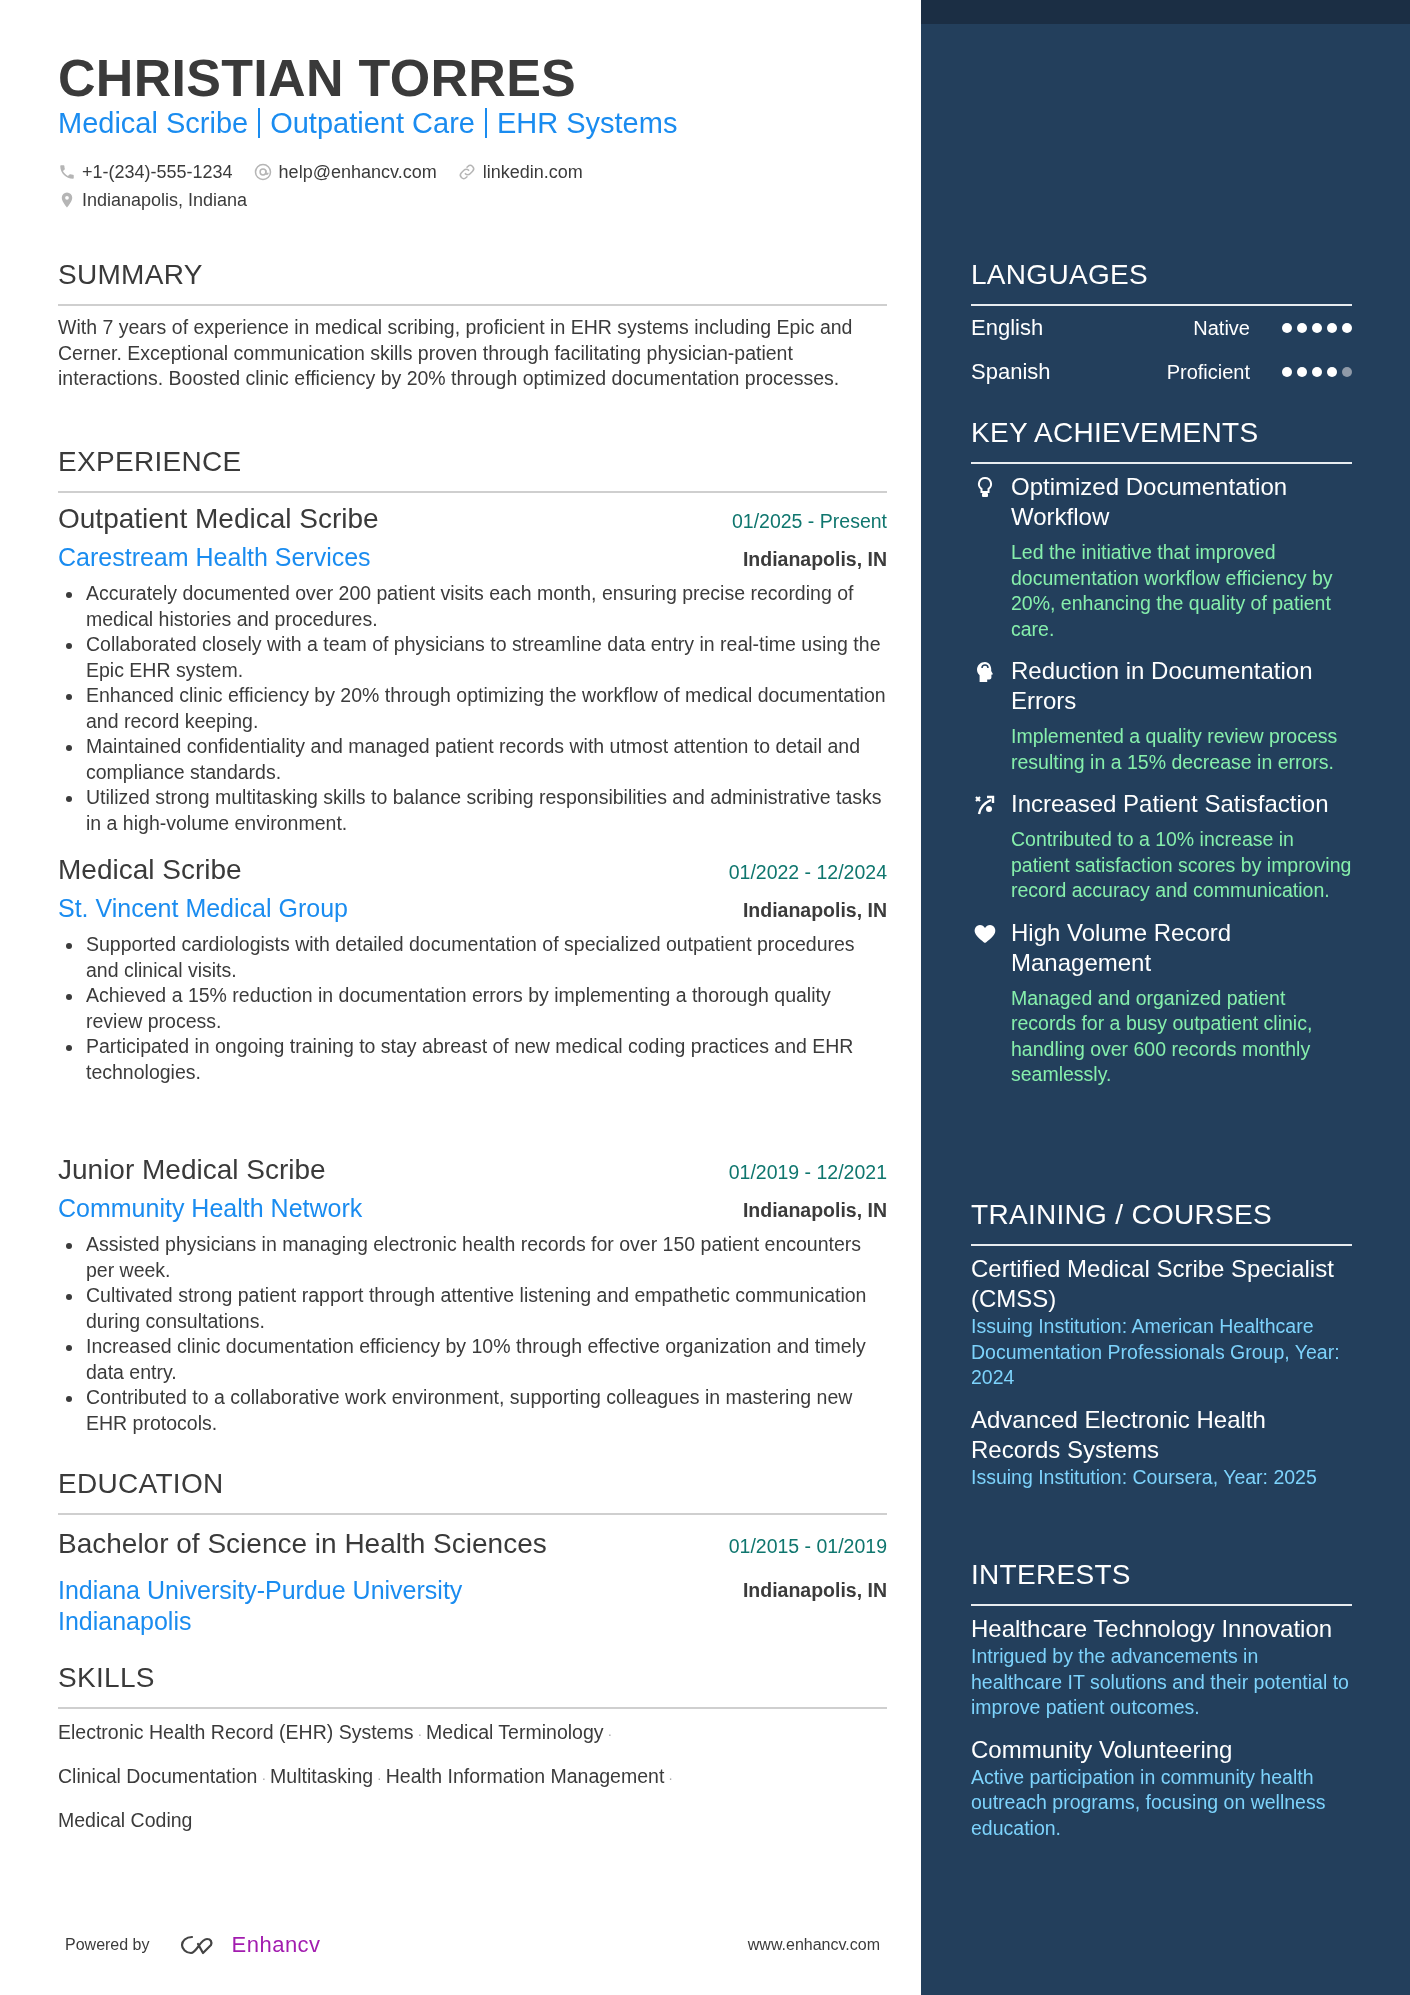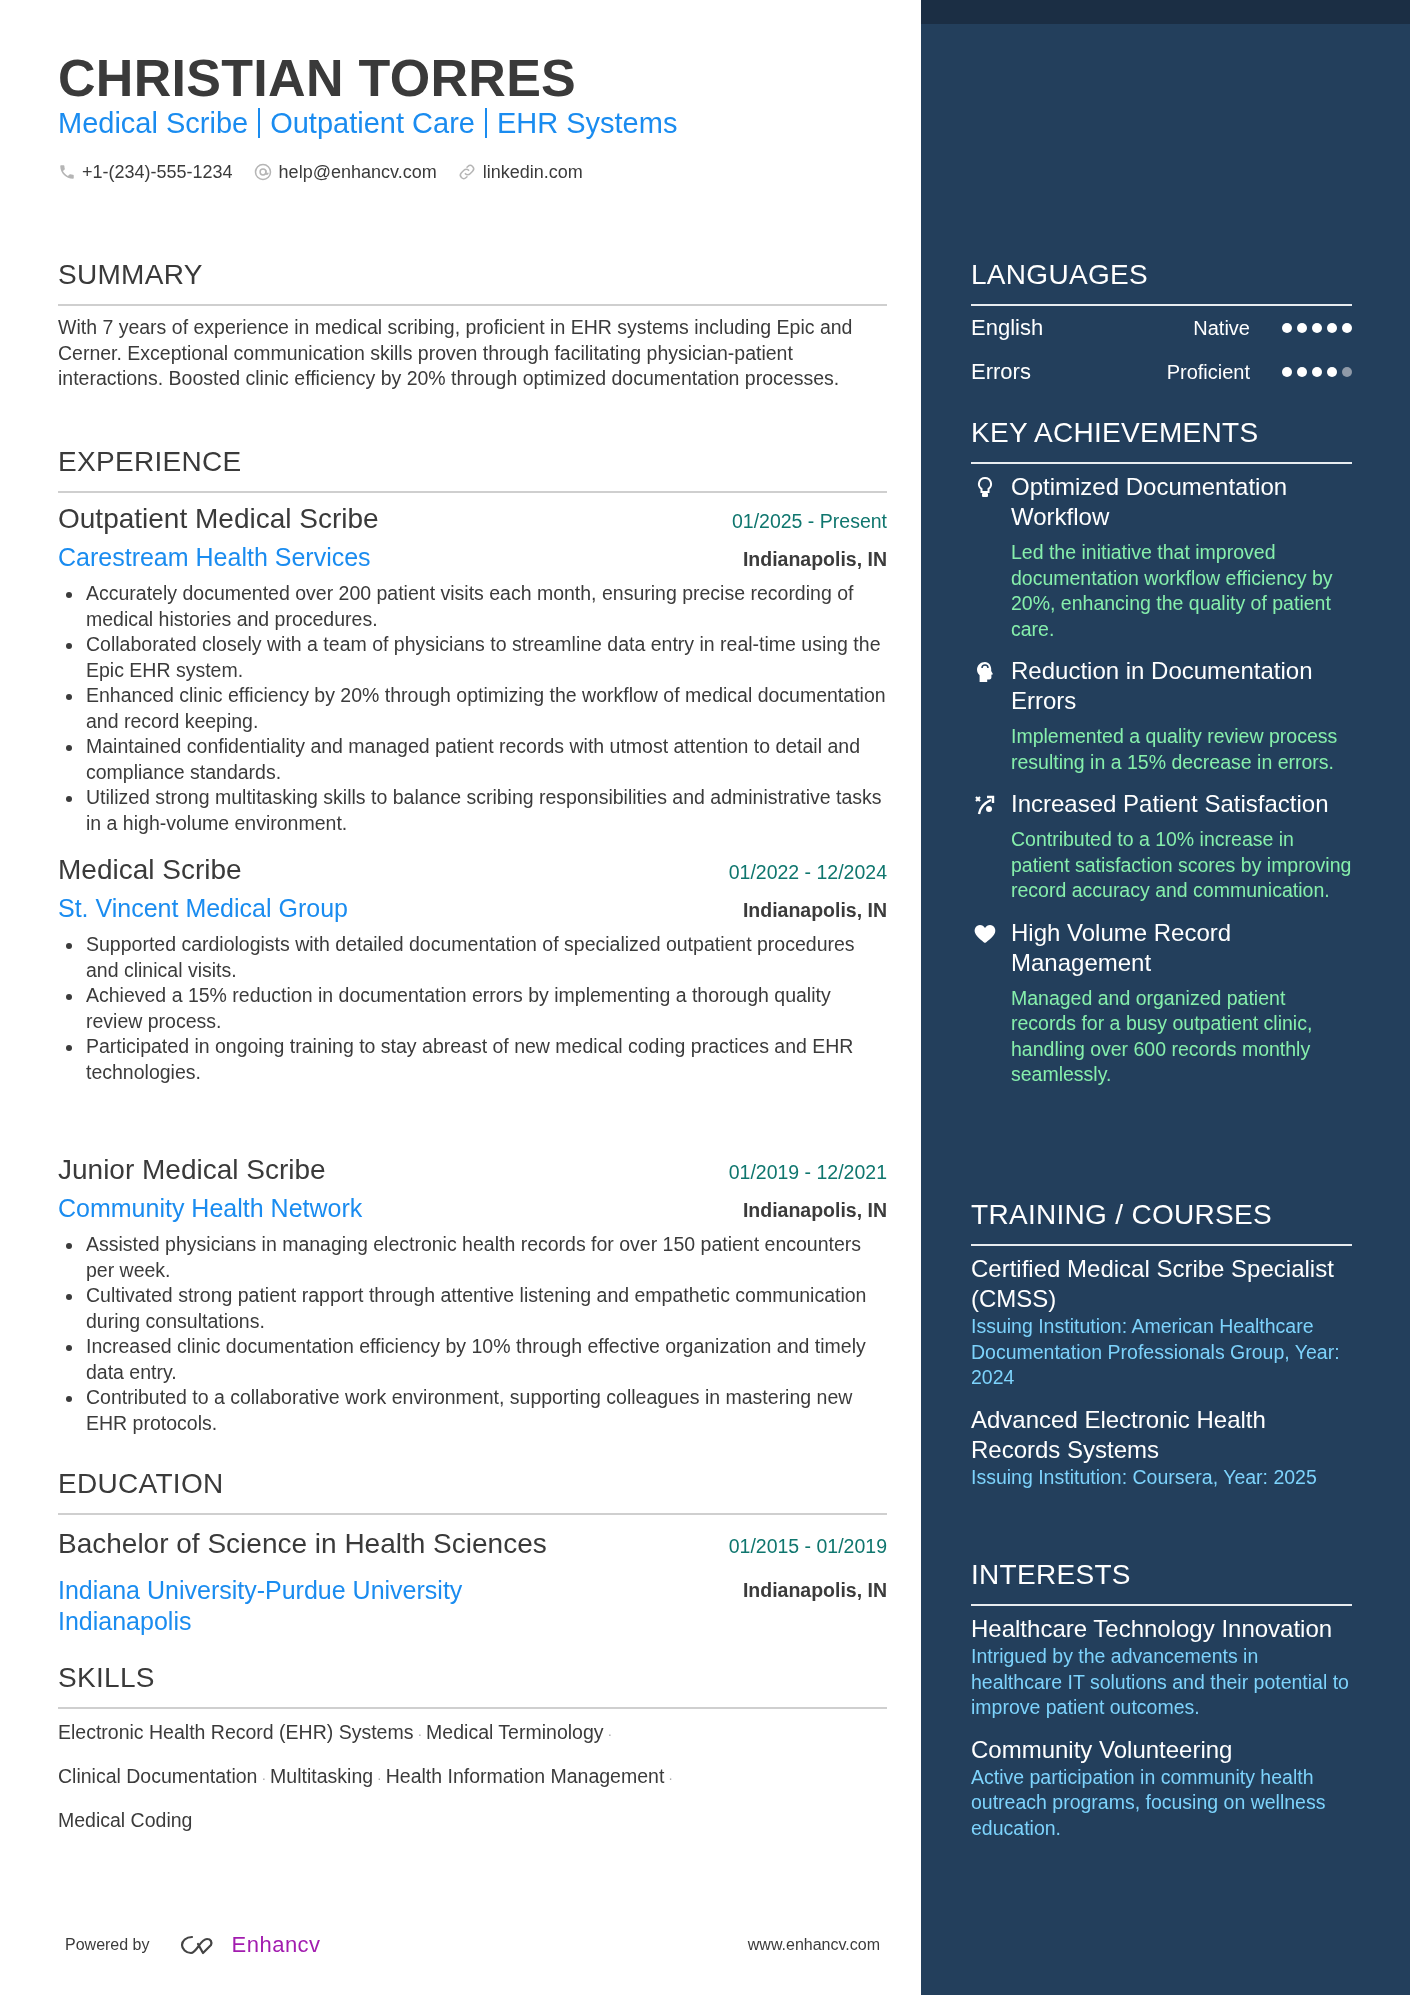--- a/index.html
+++ b/index.html
@@ -92,20 +92,28 @@
               <path d="M15.5 10v3.5c0 1.5 2.5 1.5 2.5-.5" fill="none" stroke="#b5b5b5" stroke-width="1.8"></path>
             </svg>
           <span>help@enhancv.com</span>
         </span>
         <span class="contact-item">
           <svg width="20" height="20" viewBox="0 0 24 24">
               <path d="M10 14a4 4 0 0 0 5.7 0l3-3a4 4 0 0 0-5.7-5.7l-1 1" fill="none" stroke="#b5b5b5" stroke-width="1.8" stroke-linecap="round"></path>
               <path d="M14 10a4 4 0 0 0-5.7 0l-3 3a4 4 0 0 0 5.7 5.7l1-1" fill="none" stroke="#b5b5b5" stroke-width="1.8" stroke-linecap="round"></path>
             </svg>
           <span>linkedin.com</span>
+        </span>
+      </div>
+      <div class="contact-row">
+        <span class="contact-item">
+          <svg width="18" height="20" viewBox="0 0 24 24">
+              <path fill="#b5b5b5" d="M12 2a7 7 0 0 0-7 7c0 5.2 7 13 7 13s7-7.8 7-13a7 7 0 0 0-7-7zm0 9.5A2.5 2.5 0 1 1 12 6.5a2.5 2.5 0 0 1 0 5z"></path>
+            </svg>
+          <span>Indianapolis, Indiana</span>
         </span>
       </div>
     </div>
 
     <div class="section" style="top: 258px;">
       <div class="section-title">SUMMARY</div>
       <div class="section-rule"></div>
       <div class="summary-text">With 7 years of experience in medical scribing, proficient in EHR systems including Epic and Cerner. Exceptional communication skills proven through facilitating physician-patient interactions. Boosted clinic efficiency by 20% through optimized documentation processes.</div>
     </div>
 
@@ -219,21 +227,21 @@
         <span class="lang-level">Native</span>
         <span class="dots">
           <span class="dot"></span>
             <span class="dot"></span>
             <span class="dot"></span>
             <span class="dot"></span>
             <span class="dot"></span>
         </span>
       </div>
       <div class="lang-row">
-        <span class="lang-name">Errors</span>
+        <span class="lang-name">Spanish</span>
         <span class="lang-level">Proficient</span>
         <span class="dots">
           <span class="dot"></span>
             <span class="dot"></span>
             <span class="dot"></span>
             <span class="dot"></span>
             <span class="dot off"></span>
         </span>
       </div>
     </div>

